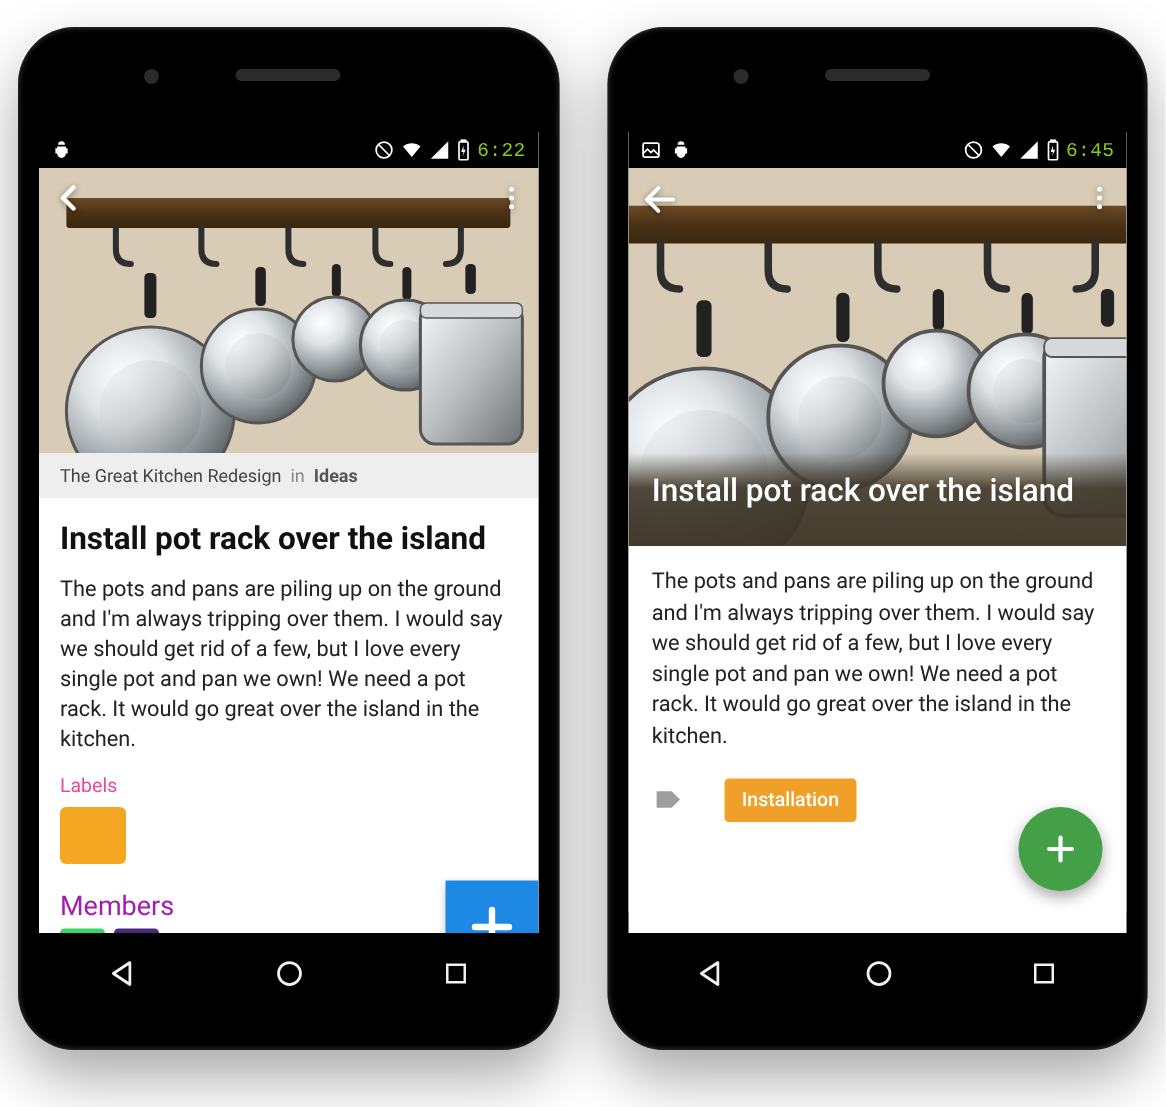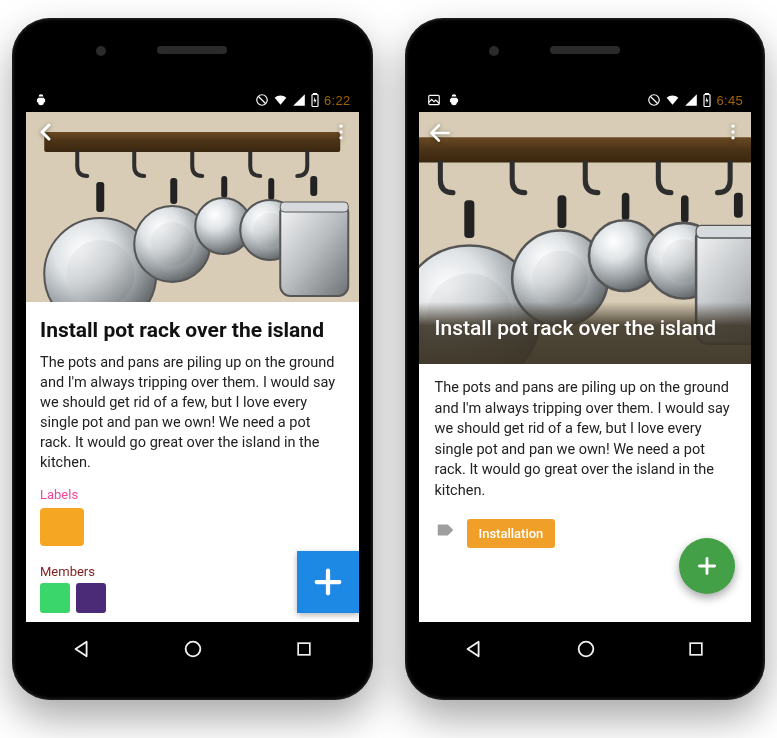--- a/index.html
+++ b/index.html
@@ -4,56 +4,56 @@
 <style>
   html,body{margin:0;padding:0;background:#fff;font-family:Roboto,Arial,sans-serif;-webkit-font-smoothing:antialiased}
   body{width:777px;height:738px;position:relative}
   .stage{display:flex;gap:32px;justify-content:center;padding:18px 12px 40px}
   
   .phone{width:340px;border-radius:38px;background:#000;padding:70px 14px 78px;position:relative;box-shadow:0 18px 40px rgba(0,0,0,.35),inset 0 0 4px #444}
   .phone:before{content:"";position:absolute;top:28px;left:50%;transform:translateX(-50%);width:70px;height:8px;background:#2b2b2b;border-radius:6px}
   .phone:after{content:"";position:absolute;top:28px;left:84px;width:10px;height:10px;background:#2b2b2b;border-radius:50%}
   .screen{background:#fff;width:100%;height:534px;position:relative;overflow:hidden}
   
-  .status{height:24px;background:#000;color:#a16207;display:flex;align-items:center;font-size:12px;padding:0 8px;font-family:Liberation Sans, sans-serif}
+  .status{height:24px;background:#000;color:#84cc16;display:flex;align-items:center;font-size:12px;padding:0 8px;font-family:Liberation Mono, monospace}
   .status .left{display:flex;gap:6px;align-items:center}
   .status .right{margin-left:auto;display:flex;gap:4px;align-items:center}
   .status .clock{font-size:13px;letter-spacing:.3px}
   .status svg{display:block}
   
   .cover{height:190px;background:#d8ccb6;position:relative;overflow:hidden}
   .cover svg.potsscene{width:100%;height:100%;display:block}
   .cover .top-actions{position:absolute;top:8px;left:8px;right:8px;display:flex;justify-content:space-between;z-index:3}
   .cover .top-actions svg{filter:drop-shadow(0 1px 2px rgba(0,0,0,.4))}
   
   .meta-bar{background:#eee;font-size:12px;color:#444;padding:8px 14px}
   .meta-bar .board{color:#444}
   .meta-bar .in{color:#888;margin:0 3px}
   .meta-bar .list{font-weight:bold;color:#555}
   .content{padding:10px 14px 0;background:#fff;position:relative}
   .content h1{margin:6px 0 10px;font-size:21px;font-weight:700;color:#111;line-height:1.2}
   .content p.desc{margin:0 0 14px;font-size:14.5px;line-height:1.38;color:#222}
   .section-label{font-size:13px;color:#ec4899;margin:4px 0 6px}
   .label-chip{width:44px;height:38px;border-radius:4px}
-  .members{font-size:13px;color:#7f1d1d;margin:18px 0 4px}
+  .members{font-size:18px;color:#a21caf;margin:18px 0 4px}
   .member-row{display:flex;gap:6px}
   .member-row span{width:30px;height:30px;border-radius:3px}
   
   .fab-square{position:absolute;right:0;bottom:0;width:62px;height:62px;background:#1E88E5;display:flex;align-items:center;justify-content:center;box-shadow:0 2px 6px rgba(0,0,0,.3)}
   
   .cover.tall{height:252px}
   .hero-overlay{position:absolute;left:0;right:0;bottom:0;padding:14px 16px 12px;background:linear-gradient(rgba(60,52,38,0) 0%,rgba(60,52,38,.88) 38%,rgba(60,52,38,.94) 100%);color:#fff}
   .hero-overlay h1{margin:0 0 10px;font-size:21px;font-weight:500;line-height:1.22}
   .hero-overlay .sub{font-size:12px}
   .hero-overlay .sub .board{font-style:italic}
   .hero-overlay .sub .in{font-style:normal;opacity:.8;margin:0 3px}
   .hero-overlay .sub .list{font-style:italic}
   .body2{background:#fff;padding:14px 16px 60px;position:relative}
   .body2 p.desc{margin:0 0 18px;font-size:14.5px;line-height:1.42;color:#222}
-  .label-row{display:flex;align-items:flex-start;gap:10px}
+  .label-row{display:flex;align-items:flex-end;gap:26px}
   .tag-icon{color:#888}
   .label-pill{background:#F0A028;color:#fff;font-size:13px;font-weight:500;padding:7px 12px;border-radius:3px}
   .fab-round{position:absolute;right:16px;bottom:14px;width:56px;height:56px;border-radius:50%;background:#43A047;display:flex;align-items:center;justify-content:center;box-shadow:0 4px 10px rgba(0,0,0,.35)}
   
   .navbar{position:absolute;left:14px;right:14px;bottom:26px;height:46px;background:#000;display:flex;align-items:center;justify-content:space-around}
   .navbar svg{opacity:.95}
 </style>
 </head>
 <body>
 
@@ -166,20 +166,25 @@
           <span>
             <svg width="20" height="24" viewBox="0 0 24 24" fill="#fff">
                 <circle cx="12" cy="5" r="2"></circle>
                 <circle cx="12" cy="12" r="2"></circle>
                 <circle cx="12" cy="19" r="2"></circle>
               </svg>
           </span>
         </div>
       </div>
 
+      <div class="meta-bar">
+        <span class="board">The Great Kitchen Redesign</span>
+        <span class="in">in</span>
+        <span class="list">Ideas</span>
+      </div>
 
       <div class="content">
         <h1>Install pot rack over the island</h1>
         <p class="desc">The pots and pans are piling up on the ground and I'm always tripping over them. I would say we should get rid of a few, but I love every single pot and pan we own! We need a pot rack. It would go great over the island in the kitchen.</p>
 
         <div class="section-label">Labels</div>
         <div class="label-chip" style="background:#F5A623"></div>
 
         <div class="members">Members</div>
         <div class="member-row">

